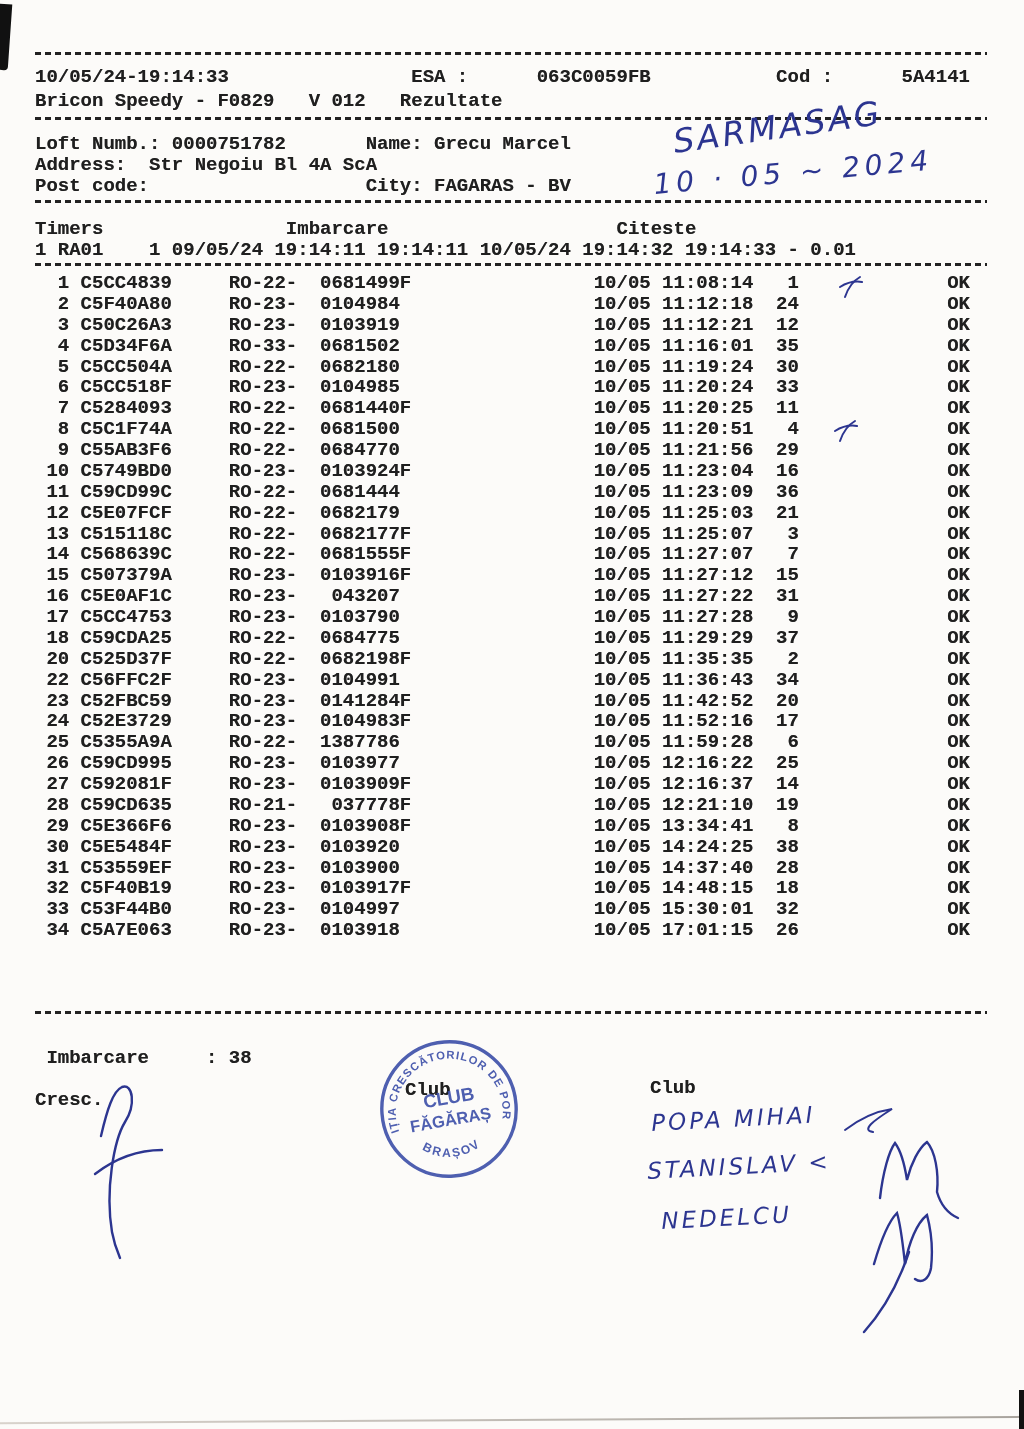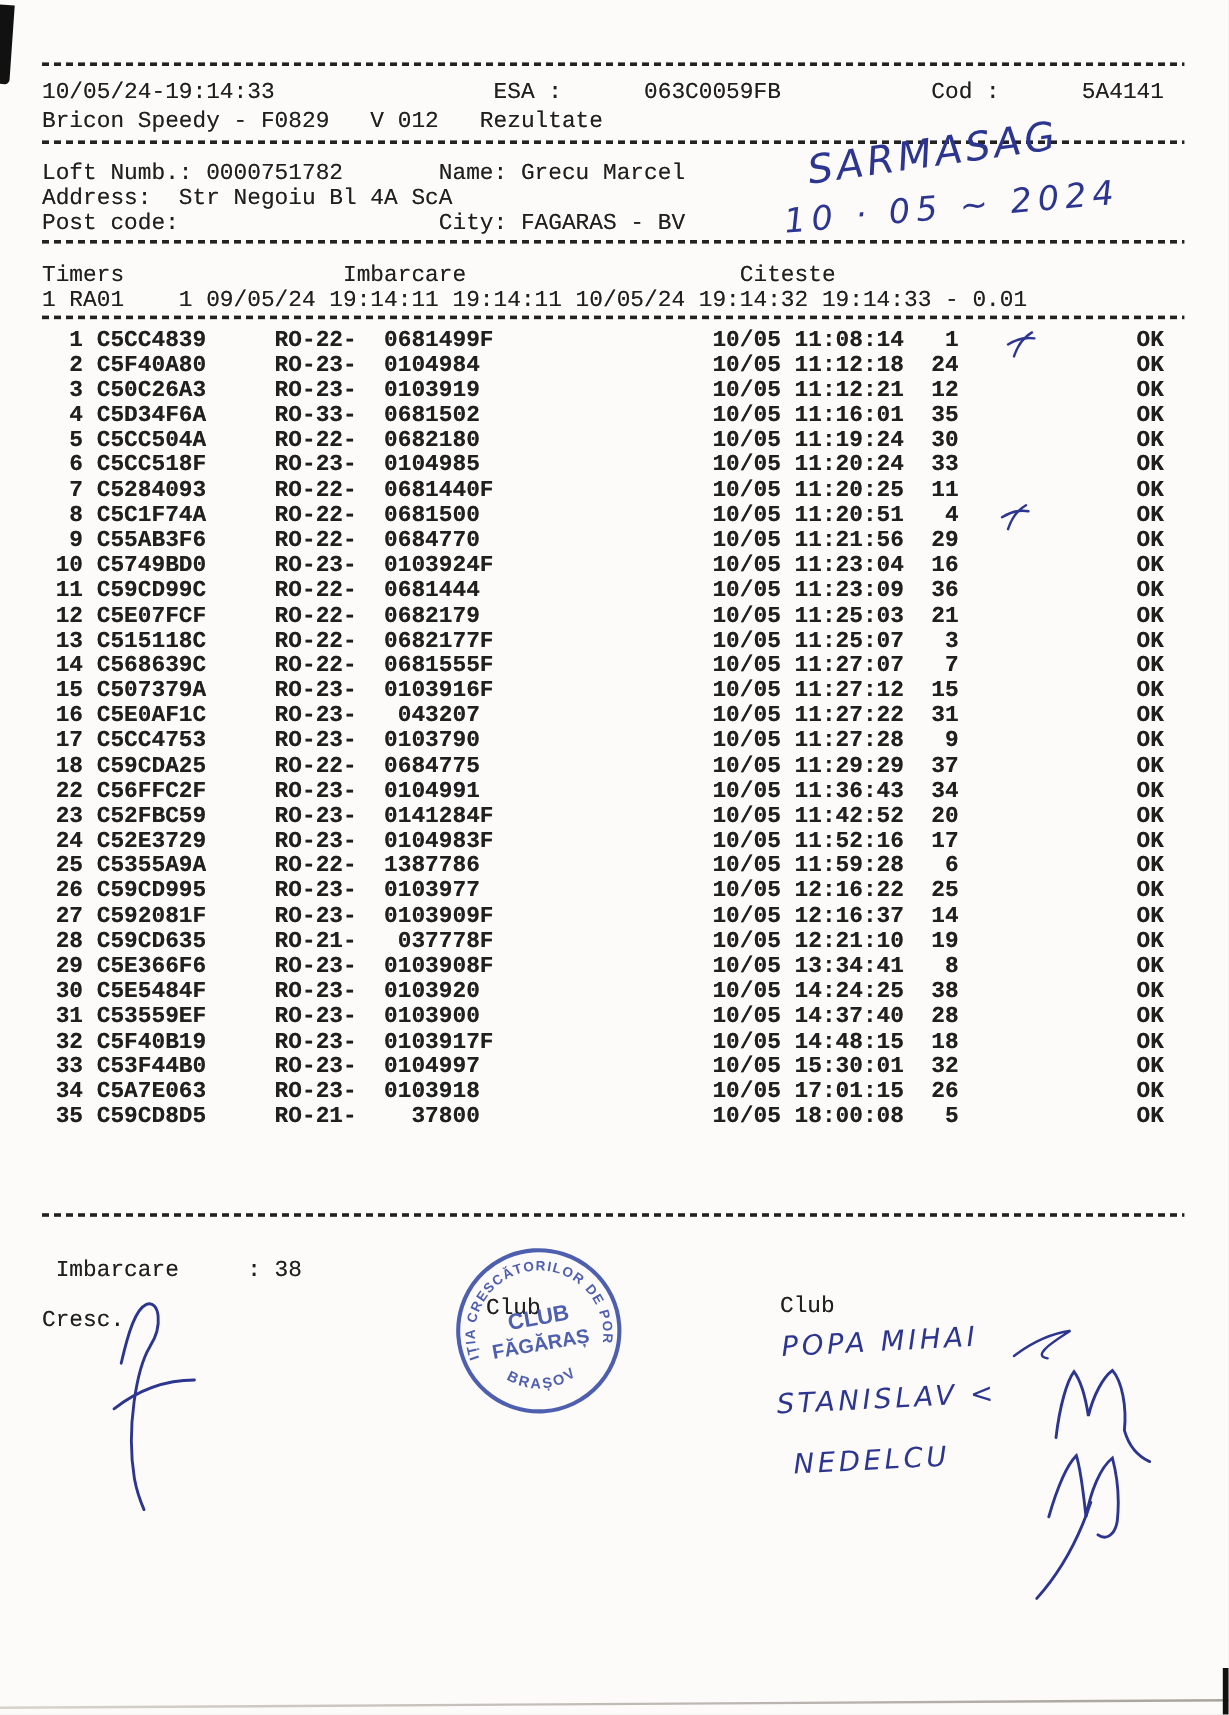--- a/index.html
+++ b/index.html
@@ -1,18 +1,18 @@
 <!DOCTYPE html>
 <html style="--ink: #2c3590; --stamp: #4052aa;"><head>
 <meta charset="utf-8">
 <style>
   html,body{margin:0;padding:0;background:#e8e6e2;}
   #page{position:relative;width:1024px;height:1429px;background:#fcfbf9;overflow:hidden;
         font-family:"Liberation Mono",monospace;}
-  .mono{position:absolute;left:35px;font-family:"Liberation Mono",monospace;font-weight:400;
+  .mono{position:absolute;left:35px;font-family:"Liberation Mono",monospace;font-weight:700;
         font-size:19px;line-height:20px;color:#1f1f1f;white-space:pre;
         text-shadow:0 0 .5px rgba(20,20,20,.55);}
   .dash{position:absolute;left:35px;width:952px;height:3px;
         background:repeating-linear-gradient(90deg,#222 0 6px,transparent 6px 10px);}
   #rows{position:absolute;left:35px;top:273px;}
   .rline{font-family:"Liberation Mono",monospace;font-weight:700;font-size:19px;
          line-height:20.88px;height:20.88px;color:#1f1f1f;white-space:pre;
          text-shadow:0 0 .5px rgba(20,20,20,.55);}
   .ink{position:absolute;font-family:"DejaVu Sans",sans-serif;font-style:italic;
        color:var(--ink,#2c3590);}
@@ -61,34 +61,34 @@
       <div class="rline">  9 C55AB3F6     RO-22-  0684770                 10/05 11:21:56  29             OK</div>
       <div class="rline"> 10 C5749BD0     RO-23-  0103924F                10/05 11:23:04  16             OK</div>
       <div class="rline"> 11 C59CD99C     RO-22-  0681444                 10/05 11:23:09  36             OK</div>
       <div class="rline"> 12 C5E07FCF     RO-22-  0682179                 10/05 11:25:03  21             OK</div>
       <div class="rline"> 13 C515118C     RO-22-  0682177F                10/05 11:25:07   3             OK</div>
       <div class="rline"> 14 C568639C     RO-22-  0681555F                10/05 11:27:07   7             OK</div>
       <div class="rline"> 15 C507379A     RO-23-  0103916F                10/05 11:27:12  15             OK</div>
       <div class="rline"> 16 C5E0AF1C     RO-23-   043207                 10/05 11:27:22  31             OK</div>
       <div class="rline"> 17 C5CC4753     RO-23-  0103790                 10/05 11:27:28   9             OK</div>
       <div class="rline"> 18 C59CDA25     RO-22-  0684775                 10/05 11:29:29  37             OK</div>
+      <div class="rline"> 20 C525D37F     RO-22-  0682198F                10/05 11:35:35   2             OK</div>
       <div class="rline"> 22 C56FFC2F     RO-23-  0104991                 10/05 11:36:43  34             OK</div>
       <div class="rline"> 23 C52FBC59     RO-23-  0141284F                10/05 11:42:52  20             OK</div>
       <div class="rline"> 24 C52E3729     RO-23-  0104983F                10/05 11:52:16  17             OK</div>
       <div class="rline"> 25 C5355A9A     RO-22-  1387786                 10/05 11:59:28   6             OK</div>
       <div class="rline"> 26 C59CD995     RO-23-  0103977                 10/05 12:16:22  25             OK</div>
       <div class="rline"> 27 C592081F     RO-23-  0103909F                10/05 12:16:37  14             OK</div>
       <div class="rline"> 28 C59CD635     RO-21-   037778F                10/05 12:21:10  19             OK</div>
       <div class="rline"> 29 C5E366F6     RO-23-  0103908F                10/05 13:34:41   8             OK</div>
       <div class="rline"> 30 C5E5484F     RO-23-  0103920                 10/05 14:24:25  38             OK</div>
       <div class="rline"> 31 C53559EF     RO-23-  0103900                 10/05 14:37:40  28             OK</div>
       <div class="rline"> 32 C5F40B19     RO-23-  0103917F                10/05 14:48:15  18             OK</div>
       <div class="rline"> 33 C53F44B0     RO-23-  0104997                 10/05 15:30:01  32             OK</div>
       <div class="rline"> 34 C5A7E063     RO-23-  0103918                 10/05 17:01:15  26             OK</div>
-      <div class="rline"> 35 C59CD8D5     RO-21-    37800                 10/05 18:00:08   5             OK</div>
     </div>
 
   <div class="mono" style="top:1048px;"> Imbarcare     : 38</div>
   <div class="mono" style="top:1090px;">Cresc.</div>
   <div class="mono" style="top:1078px;left:650px;">Club</div>
   <div class="mono" style="top:1080px;left:405px;">Club</div>
 
   <svg id="stamp" viewBox="0 0 150 150">
     <circle cx="75" cy="75" r="69" fill="none" stroke="var(--stamp,#4052aa)" stroke-width="3.5"></circle>
     <defs>

